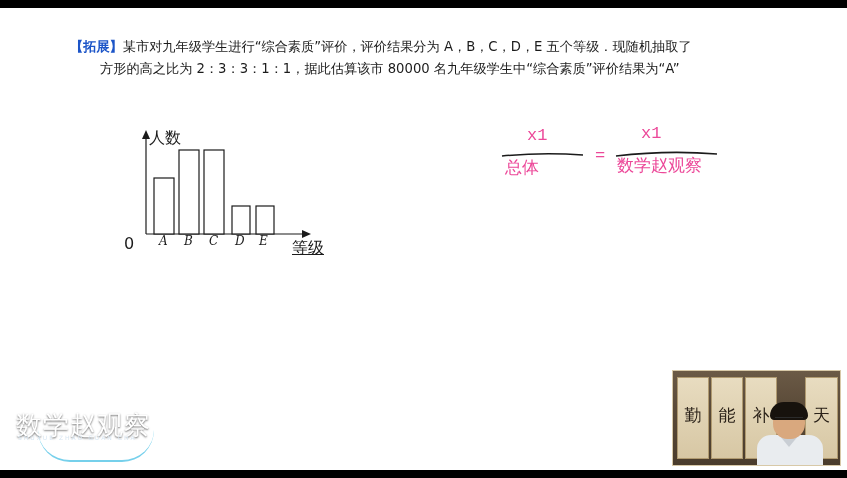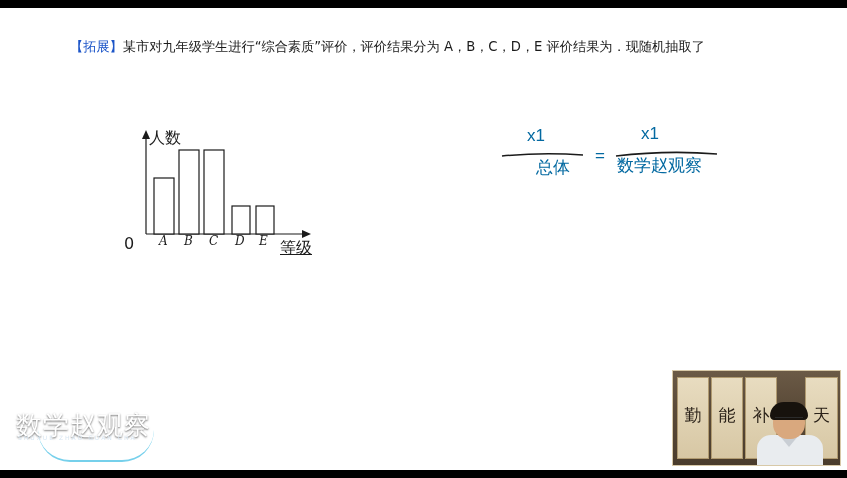--- a/index.html
+++ b/index.html
@@ -40,21 +40,21 @@
     color: #1b1b1b;
   }
   #problem .line {
     white-space: nowrap;
   }
   #problem .line.indent {
     padding-left: 30px;
   }
   .tag {
     color: #1c55c8;
-    font-weight: normal;
+    font-weight: bold;
   }
   .blank {
     display: inline-block;
     border-bottom: 1px solid #1b1b1b;
     width: 68px;
     height: 14px;
     vertical-align: -2px;
   }
   
   #chart {
@@ -65,42 +65,42 @@
     height: 140px;
   }
   #chart svg { display: block; }
   .axis-label {
     position: absolute;
     font-family: "DejaVu Sans", sans-serif;
     font-size: 16px;
     color: #1b1b1b;
   }
   #ylabel { left: 25px; top: -2px; }
-  #xlabel { left: 156px; top: 108px; text-decoration: underline; }
+  #xlabel { left: 168px; top: 108px; text-decoration: underline; }
   #originlabel { left: 0px; top: 104px; }
   .cat-label {
     position: absolute;
     top: 104px;
     font-family: "DejaVu Serif", serif;
     font-style: italic;
     font-size: 12px;
     color: #1b1b1b;
   }
   
   #handwriting {
     position: absolute;
     left: 495px;
     top: 118px;
     width: 230px;
     height: 80px;
   }
   .hw {
     position: absolute;
-    font-family: Liberation Sans, sans-serif;
-    color: #0369a1;
+    font-family: Liberation Mono, monospace;
+    color: #ec4899;
   }
   
   #logo {
     position: absolute;
     left: 10px;
     top: 392px;
     width: 150px;
     height: 62px;
   }
   #logo-text {
@@ -222,22 +222,23 @@
 </style>
 </head>
 <body>
 
 <div id="stage">
 
   <div id="slide">
 
     <div id="problem">
       <div class="line">
-        <span class="tag">【拓展】</span><span>某市对九年级学生进行“综合素质”评价，评价结果分为 A，B，C，D，E 评价结果为．现随机抽取了</span>
-      </div>
+        <span class="tag">【拓展】</span><span>某市对九年级学生进行“综合素质”评价，评价结果分为 A，B，C，D，E 五个等级．现随机抽取了</span>
+      </div>
+      <div class="line indent">方形的高之比为 2：3：3：1：1，据此估算该市 80000 名九年级学生中“综合素质”评价结果为“A”</div>
     </div>
 
     <div id="chart">
       <svg width="240" height="125" viewBox="0 0 240 125">
 
         <line x1="22" y1="6" x2="22" y2="104" stroke="#1b1b1b" stroke-width="1.2"></line>
         <polygon points="22,0 18,9 26,9" fill="#1b1b1b"></polygon>
 
         <line x1="22" y1="104" x2="180" y2="104" stroke="#1b1b1b" stroke-width="1.2"></line>
         <polygon points="187,104 178,100 178,108" fill="#1b1b1b"></polygon>
@@ -256,21 +257,21 @@
       <div class="cat-label" style="left:85px">C</div>
       <div class="cat-label" style="left:111px">D</div>
       <div class="cat-label" style="left:135px">E</div>
     </div>
 
     <div id="handwriting">
       <div class="hw" style="left:32px; top:0px; font-size:17px;">x1</div>
       <svg style="position:absolute; left:6px; top:26px;" width="84" height="6">
         <path d="M1 4 Q 42 0 82 3" stroke="#1b1b1b" stroke-width="1.6" fill="none"></path>
       </svg>
-      <div class="hw" style="left:10px; top:30px; font-size:17px;margin-left:31px;">总体</div>
+      <div class="hw" style="left:10px; top:30px; font-size:17px;">总体</div>
       <div class="hw" style="left:100px; top:20px; font-size:17px;">=</div>
       <div class="hw" style="left:146px; top:-2px; font-size:17px;">x1</div>
       <svg style="position:absolute; left:120px; top:24px;" width="104" height="8">
         <path d="M1 6 Q 52 0 102 4" stroke="#1b1b1b" stroke-width="1.6" fill="none"></path>
       </svg>
       <div class="hw" style="left:122px; top:28px; font-size:17px;">数学赵观察</div>
     </div>
 
     <div id="logo">
       <div id="logo-swoosh"></div>

